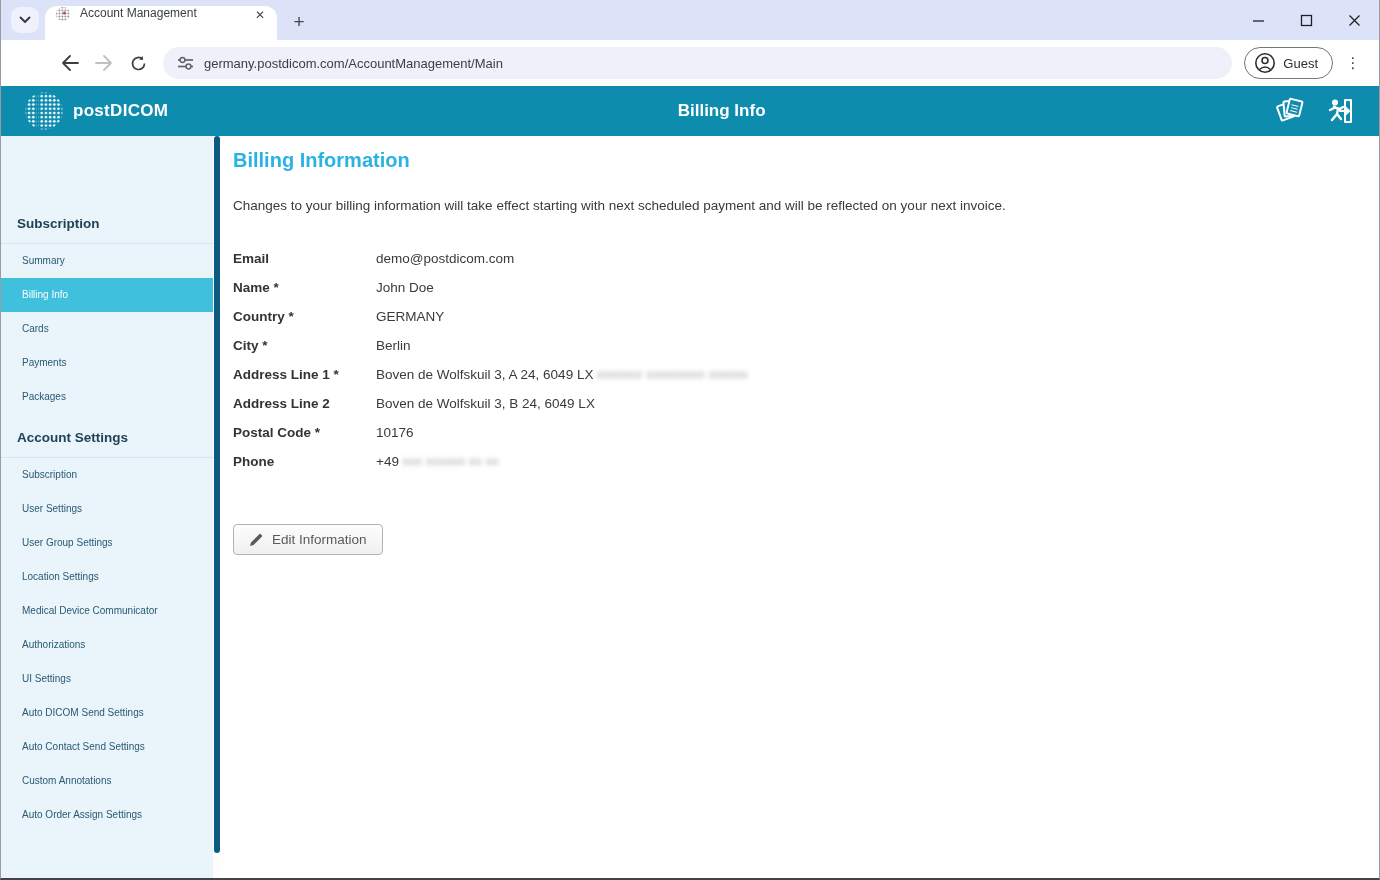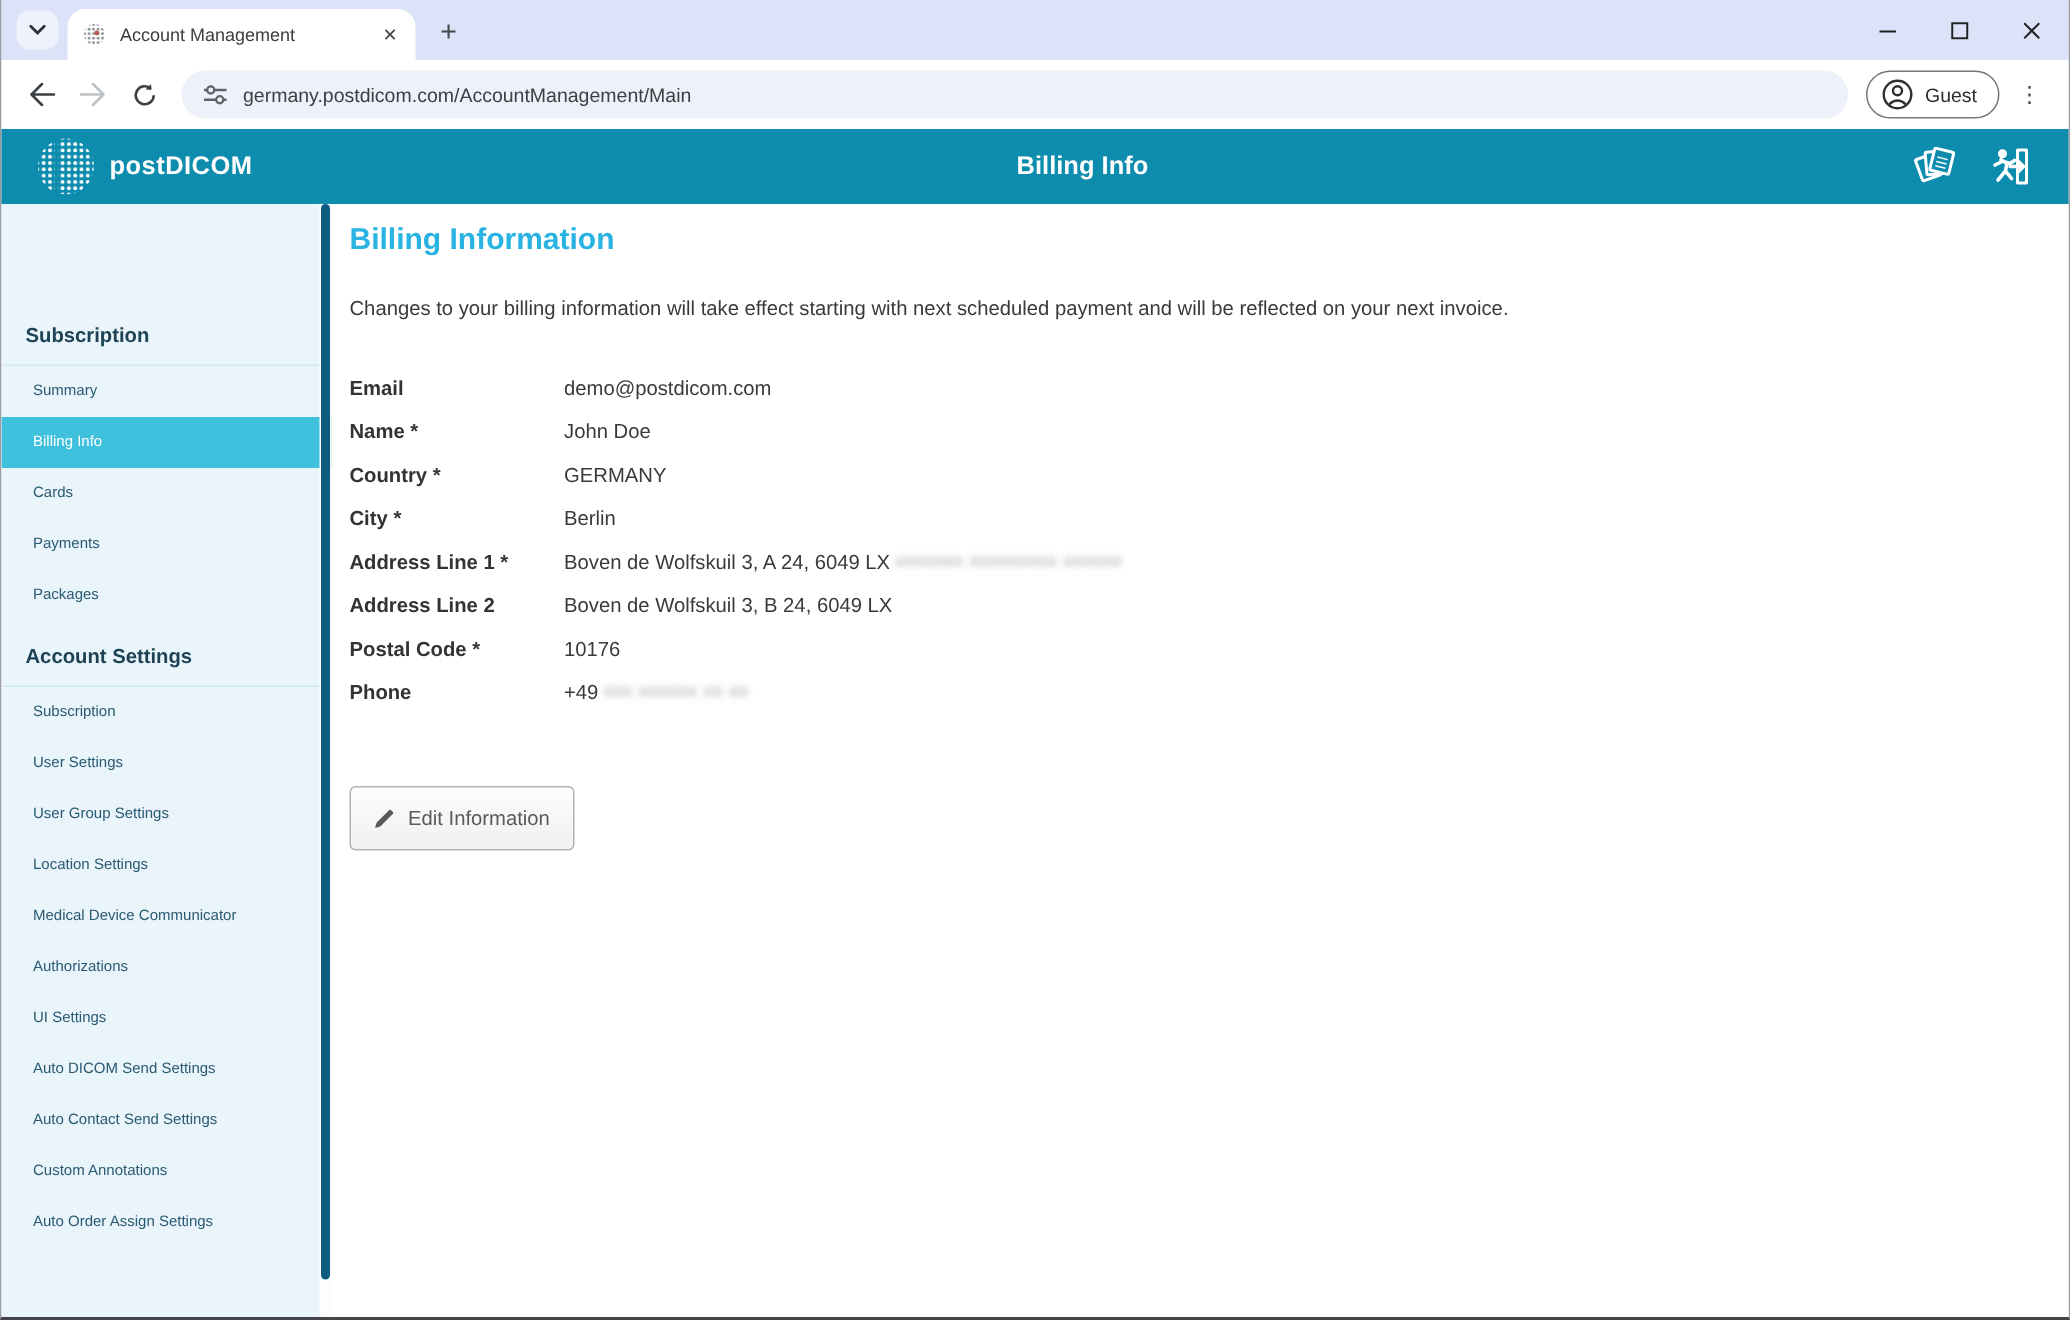--- a/index.html
+++ b/index.html
@@ -11,32 +11,32 @@
   .window {
     width:1380px; height:880px; display:flex; flex-direction:column;
     border-left:1px solid #9a9aa2; border-right:1px solid #9a9aa2; border-bottom:2px solid #43434a;
   }
 
   
   .tabstrip { height:40px; background:#dce3f8; display:flex; align-items:flex-end; flex:0 0 auto; position:relative; }
   .tab-search { position:absolute; left:10px; top:7px; width:28px; height:26px; border-radius:9px;
     background:rgba(255,255,255,.55); display:flex; align-items:center; justify-content:center; cursor:pointer; }
   .tab { margin-left:44px; width:232px; height:34px; background:#fff; border-radius:12px 12px 0 0;
-    display:flex; align-items:center; padding:0 8px 0 10px; }
+    display:flex; align-items:flex-start; padding:0 8px 0 10px; }
   .favicon { width:16px; height:16px; flex:0 0 auto; }
   .tab-title { flex:1; font-size:12px; color:#3c4043; margin-left:9px; white-space:nowrap; overflow:hidden; }
   .tab-close { width:18px; height:18px; border-radius:50%; display:flex; align-items:center; justify-content:center;
     font-size:12px; color:#45484d; cursor:pointer; }
   .newtab-btn { width:28px; height:28px; margin:0 0 4px 8px; display:flex; align-items:center; justify-content:center;
     font-size:19px; color:#45484d; border-radius:50%; cursor:pointer; }
   .win-controls { position:absolute; right:18px; top:0; height:40px; display:flex; align-items:center; gap:34px; }
   .win-btn { width:14px; height:14px; display:flex; align-items:center; justify-content:center; cursor:pointer; }
 
   
-  .toolbar { height:46px; background:#fff; display:flex; align-items:center; padding:0 14px 0 12px; flex:0 0 auto; }
+  .toolbar { height:46px; background:#fff; display:flex; align-items:center; padding:0 14px 0 12px; flex:0 0 auto;margin-left:42px; }
   .nav-btn { width:30px; height:30px; display:flex; align-items:center; justify-content:center; margin-right:4px;
     border-radius:50%; cursor:pointer; }
   .urlbar { flex:1; height:32px; background:#eef1f9; border-radius:16px; display:flex; align-items:center;
     padding:0 14px; margin:0 12px 0 6px; }
   .url-text { font-size:13px; color:#3c4043; margin-left:10px; }
   .guest-btn { height:32px; border:1px solid #747775; border-radius:16px; background:#fff; display:flex;
     align-items:center; gap:7px; padding:0 14px 0 9px; font-size:13px; color:#2d2f31; cursor:pointer; }
   .menu-dots { width:24px; height:30px; display:flex; align-items:center; justify-content:center;
     font-size:15px; color:#45484d; letter-spacing:0; margin-left:8px; cursor:pointer; }
 
@@ -65,21 +65,21 @@
 
   .content { flex:1; background:#fff; padding:13px 30px 0 12px; }
   .page-title { color:#29b3e2; font-size:20px; font-weight:bold; }
   .page-desc { font-size:13.5px; color:#3a3a3a; margin-top:26px; }
   .form { margin-top:31px; }
   .frow { display:flex; height:29px; align-items:center; font-size:13.5px; }
   .flabel { width:143px; font-weight:bold; color:#333; flex:0 0 auto; }
   .fvalue { color:#3a3a3a; white-space:pre; }
   .blur { display:inline-block; filter:blur(2.4px); color:#8e8e8e; font-size:11px; letter-spacing:1px;
     transform:translateY(-1px); user-select:none; }
-  .edit-btn { margin-top:48px; height:43px; display:inline-flex; align-items:center; gap:9px; padding:0 15px;
+  .edit-btn { margin-top:48px; height:31px; display:inline-flex; align-items:center; gap:9px; padding:0 15px;
     background:linear-gradient(#fdfdfd,#f0f0f0); border:1px solid #b3b3b3; border-radius:4px;
     font-size:13.5px; color:#5a5a5a; cursor:pointer; font-family:inherit; }
 
   svg { display:block; }
 </style>
 </head>
 <body>
 
 <div class="window">
 

